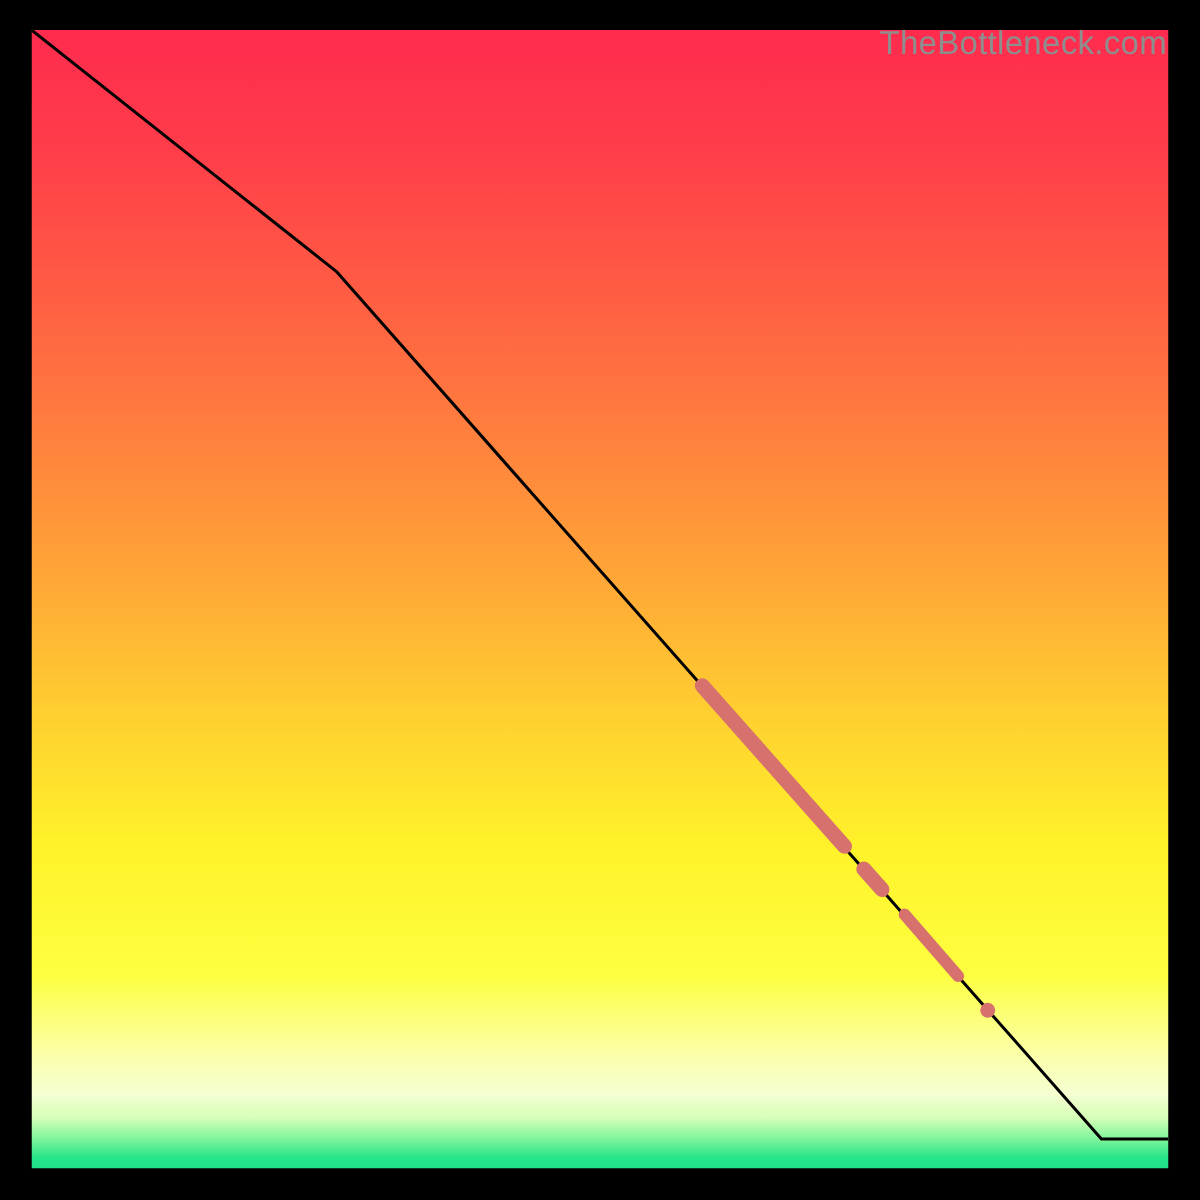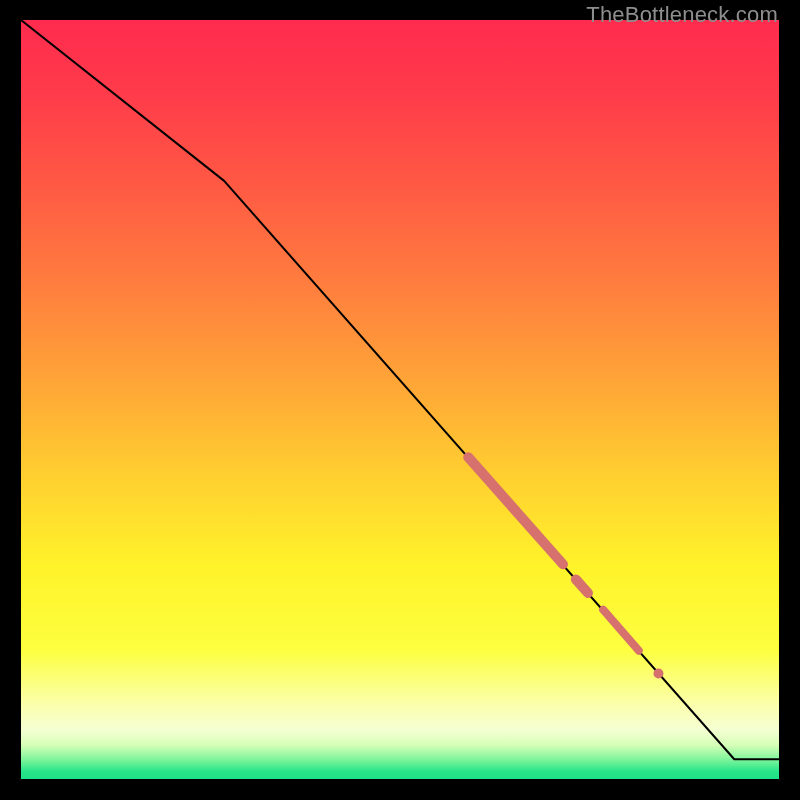--- a/index.html
+++ b/index.html
@@ -32,21 +32,21 @@
   }
   .line-layer {
     position: absolute;
     left: 0;
     top: 0;
     width: 758px;
     height: 759px;
   }
   .watermark {
     position: absolute;
-    top: 2px;
+    top: 16px;
     right: 22px;
     font-family: Arial, Helvetica, sans-serif;
     font-size: 22px;
     color: #8e8e8e;
     letter-spacing: 0.2px;
     user-select: none;
   }
 </style>
 </head>
 <body>

